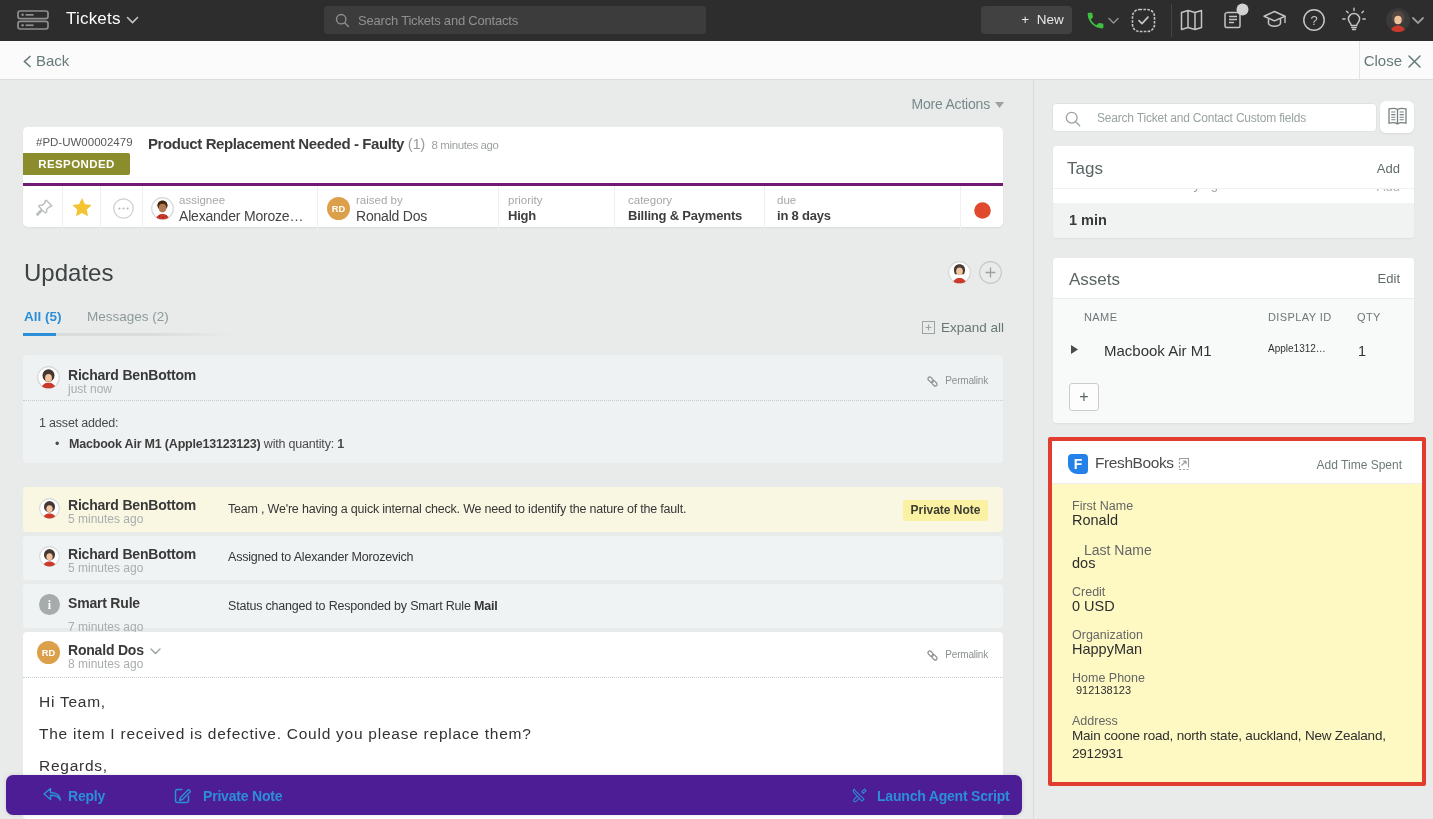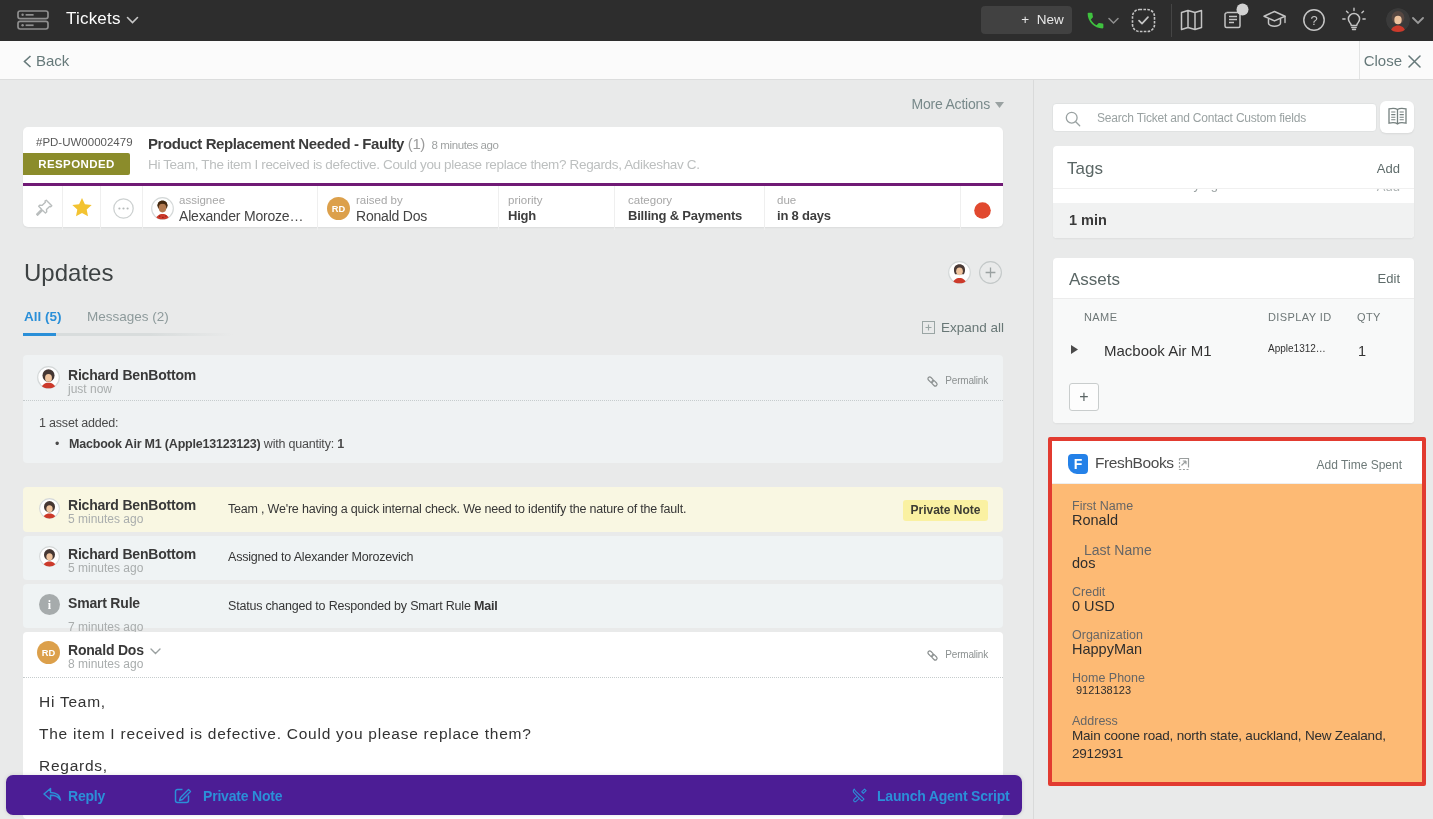--- a/index.html
+++ b/index.html
@@ -65,20 +65,27 @@
     <rect x="1" y="11.4" width="30" height="7.6" rx="2.2" fill="none" stroke="#8f8f8f" stroke-width="1.7"></rect>
     <circle cx="5.6" cy="4.8" r="1.2" fill="#8f8f8f"></circle>
       <rect x="8.6" y="4" width="8" height="1.7" fill="#8f8f8f"></rect>
     <circle cx="5.6" cy="15.2" r="1.2" fill="#8f8f8f"></circle>
       <rect x="8.6" y="14.4" width="8" height="1.7" fill="#8f8f8f"></rect>
   </svg>
   <div class="ticketslbl">Tickets</div>
   <svg class="abs" style="left:126px;top:16px" width="13" height="9" viewBox="0 0 13 9">
       <path d="M1.5 1.5l5 5 5-5" fill="none" stroke="#c7c7c7" stroke-width="1.6" stroke-linecap="round"></path>
     </svg>
+  <div id="tbsearch">
+    <svg class="abs" style="left:11px;top:7px" width="15" height="15" viewBox="0 0 15 15">
+        <circle cx="6.2" cy="6.2" r="4.7" fill="none" stroke="#8f9191" stroke-width="1.4"></circle>
+        <path d="M9.8 9.8l3.6 3.6" stroke="#8f9191" stroke-width="1.4" stroke-linecap="round"></path>
+      </svg>
+    <div class="ph">Search Tickets and Contacts</div>
+  </div>
   <div id="newticket">+&nbsp; New Ticket</div>
   <svg class="abs" style="left:1085px;top:10px" width="21" height="21" viewBox="0 0 24 24">
       <path d="M6.62 10.79c1.44 2.83 3.76 5.14 6.59 6.59l2.2-2.2c.27-.27.67-.36 1.02-.24 1.12.37 2.33.57 3.57.57.55 0 1 .45 1 1V20c0 .55-.45 1-1 1-9.39 0-17-7.61-17-17 0-.55.45-1 1-1h3.5c.55 0 1 .45 1 1 0 1.25.2 2.45.57 3.57.11.35.03.74-.25 1.02l-2.2 2.2z" fill="#3fc13f"></path>
     </svg>
   <svg class="abs" style="left:1108px;top:17px" width="11" height="8" viewBox="0 0 11 8">
       <path d="M1 1.5l4.5 4.5L10 1.5" fill="none" stroke="#8f8f8f" stroke-width="1.5" stroke-linecap="round"></path>
     </svg>
   <svg class="abs" style="left:1131px;top:8px" width="25" height="25" viewBox="0 0 25 25">
       <rect x="1.5" y="1.5" width="22" height="22" rx="7" fill="none" stroke="#c4c4c4" stroke-width="1.6" stroke-dasharray="2.6 1.3"></rect>
       <path d="M8 12.6l3 3 6-6.4" fill="none" stroke="#c4c4c4" stroke-width="1.7" stroke-linecap="round" stroke-linejoin="round"></path>
@@ -141,21 +148,20 @@
 
 <div id="moreactions">More Actions</div>
 <svg class="abs" style="left:995px;top:102px" width="9" height="6" viewBox="0 0 9 6">
     <path d="M0 0h9L4.5 6z" fill="#9aa2a2"></path>
   </svg>
 
 <div id="tcard">
   <div class="tid">#PD-UW00002479</div>
   <div class="badge">RESPONDED</div>
   <div class="title">Product Replacement Needed - Faulty <span class="n">(1)</span> <span class="ago">&nbsp;8 minutes ago</span></div>
-  <div class="subtitle">Hi Team, The item I received is defective. Could you please replace them? Regards, Adikeshav C.</div>
   <div id="trow">
     <div class="cell" style="left:0;width:40px"></div>
     <div class="cell" style="left:40px;width:38px"></div>
     <div class="cell" style="left:78px;width:42px"></div>
     <div class="cell" style="left:120px;width:175px"></div>
     <div class="cell" style="left:295px;width:181px"></div>
     <div class="cell" style="left:476px;width:116px"></div>
     <div class="cell" style="left:592px;width:150px"></div>
     <div class="cell" style="left:742px;width:196px"></div>
     <svg class="abs" style="left:10px;top:11px" width="22" height="22" viewBox="0 0 24 24">
@@ -400,21 +406,21 @@
 
 <div style="position:absolute;left:1048px;top:437px;width:378px;height:349px;border:4px solid #e23b30;border-radius:2px;background:#fff">
   <div style="position:absolute;left:16px;top:13px;width:20px;height:20px;background:#2481e8;border-radius:4px 4px 4px 9px;color:#fff;font-size:14px;font-weight:700;text-align:center;line-height:20px">F</div>
   <div style="position:absolute;left:43px;top:13px;font-size:15.5px;color:#4c4c4c;letter-spacing:-.4px">FreshBooks</div>
   <svg class="abs" style="left:124px;top:16px" width="14" height="14" viewBox="0 0 14 14">
     <path d="M3.5 1.5h9v9" fill="none" stroke="#9a9e9e" stroke-width="1.2"></path>
     <path d="M3.5 1.5v11h11" fill="none" stroke="#9a9e9e" stroke-width="1.2" stroke-dasharray="2 1.6"></path>
     <path d="M5.5 8.5L10 4M10 4H6.8M10 4v3.2" stroke="#9a9e9e" stroke-width="1.2" fill="none"></path>
   </svg>
   <div style="position:absolute;right:20px;top:17px;font-size:12px;color:#6e7a79">Add Time Spent</div>
-  <div style="position:absolute;left:0;top:42px;width:370px;height:299px;background:#fdba74;border-top:1px solid #eee">
+  <div style="position:absolute;left:0;top:42px;width:370px;height:299px;background:#fef9c3;border-top:1px solid #eee">
     <div style="position:absolute;left:20px;top:15px;font-size:12.5px;color:#666">First Name</div>
     <div style="position:absolute;left:20px;top:28px;font-size:14.5px;color:#2e2e2e">Ronald</div>
     <div style="position:absolute;left:32px;top:58px;font-size:14px;color:#666">Last Name</div>
     <div style="position:absolute;left:20px;top:71px;font-size:14.5px;color:#2e2e2e">dos</div>
     <div style="position:absolute;left:20px;top:101px;font-size:12.5px;color:#666">Credit</div>
     <div style="position:absolute;left:20px;top:114px;font-size:14.5px;color:#2e2e2e">0 USD</div>
     <div style="position:absolute;left:20px;top:144px;font-size:12.5px;color:#666">Organization</div>
     <div style="position:absolute;left:20px;top:157px;font-size:14.5px;color:#2e2e2e">HappyMan</div>
     <div style="position:absolute;left:20px;top:187px;font-size:12.5px;color:#666">Home Phone</div>
     <div style="position:absolute;left:24px;top:200px;font-size:11px;color:#2e2e2e">912138123</div>

